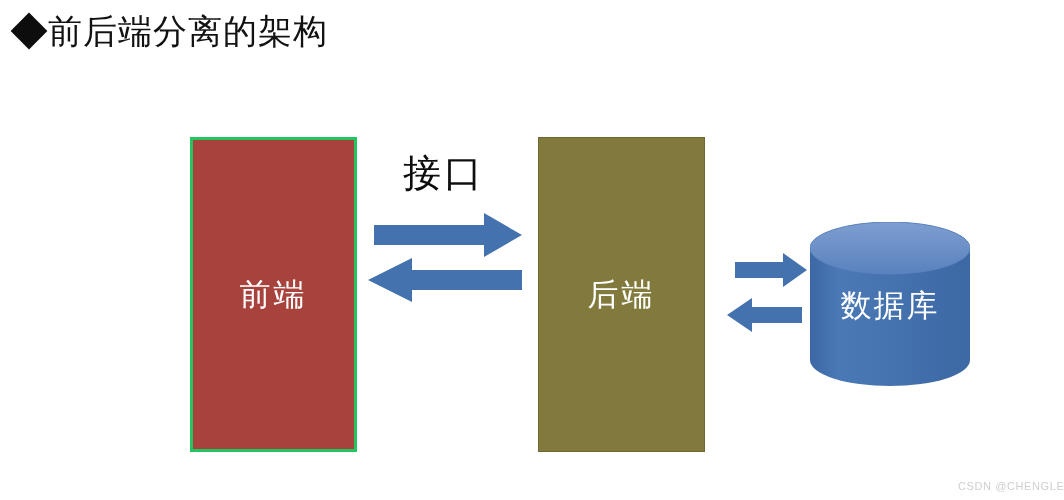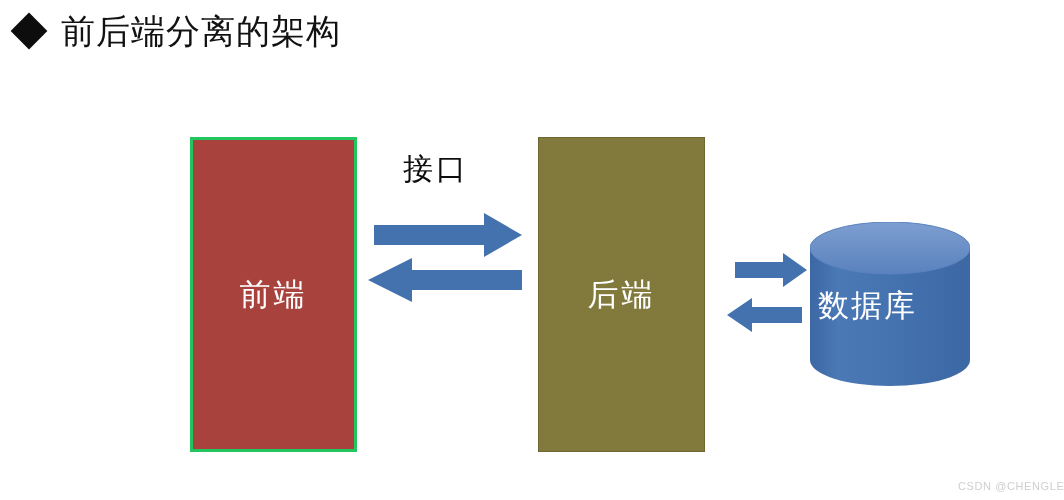--- a/index.html
+++ b/index.html
@@ -21,21 +21,21 @@
     background: #ffffff;
   }
 
   
   .title-row {
     position: absolute;
     left: 16px;
     top: 14px;
     display: flex;
     align-items: center;
-    gap: 19px;
+    gap: 6px;
     text-align: center;
   }
   .title-bullet {
     width: 26px;
     height: 26px;
     background: #0d0d0d;
     transform: rotate(45deg);
     flex: none;
   }
   .title-text {
@@ -75,21 +75,21 @@
     width: 167px;
     height: 315px;
     border: 1px solid #6e6731;
   }
 
   
   #interface-label {
     position: absolute;
     left: 403px;
     top: 154px;
-    font-size: 30px;
+    font-size: 38px;
     letter-spacing: 3px;
     color: #0e0e0e;
     line-height: 1;
     white-space: nowrap;
   }
 
   
   .arrow-svg {
     position: absolute;
     display: block;
@@ -108,27 +108,27 @@
     height: 166px;
   }
   #db-label {
     position: absolute;
     left: 810px;
     top: 222px;
     width: 160px;
     height: 166px;
     display: flex;
     align-items: center;
+    justify-content: center;
     color: #ffffff;
     font-size: 31px;
     letter-spacing: 2px;
     line-height: 1;
     white-space: nowrap;
     pointer-events: none;
-    padding-left: 8px;
   }
 
   
   #zhihu-watermark {
     position: absolute;
     left: 862px;
     top: 432px;
     font-size: 30px;
     color: #d9d9d9;
     letter-spacing: 2px;

